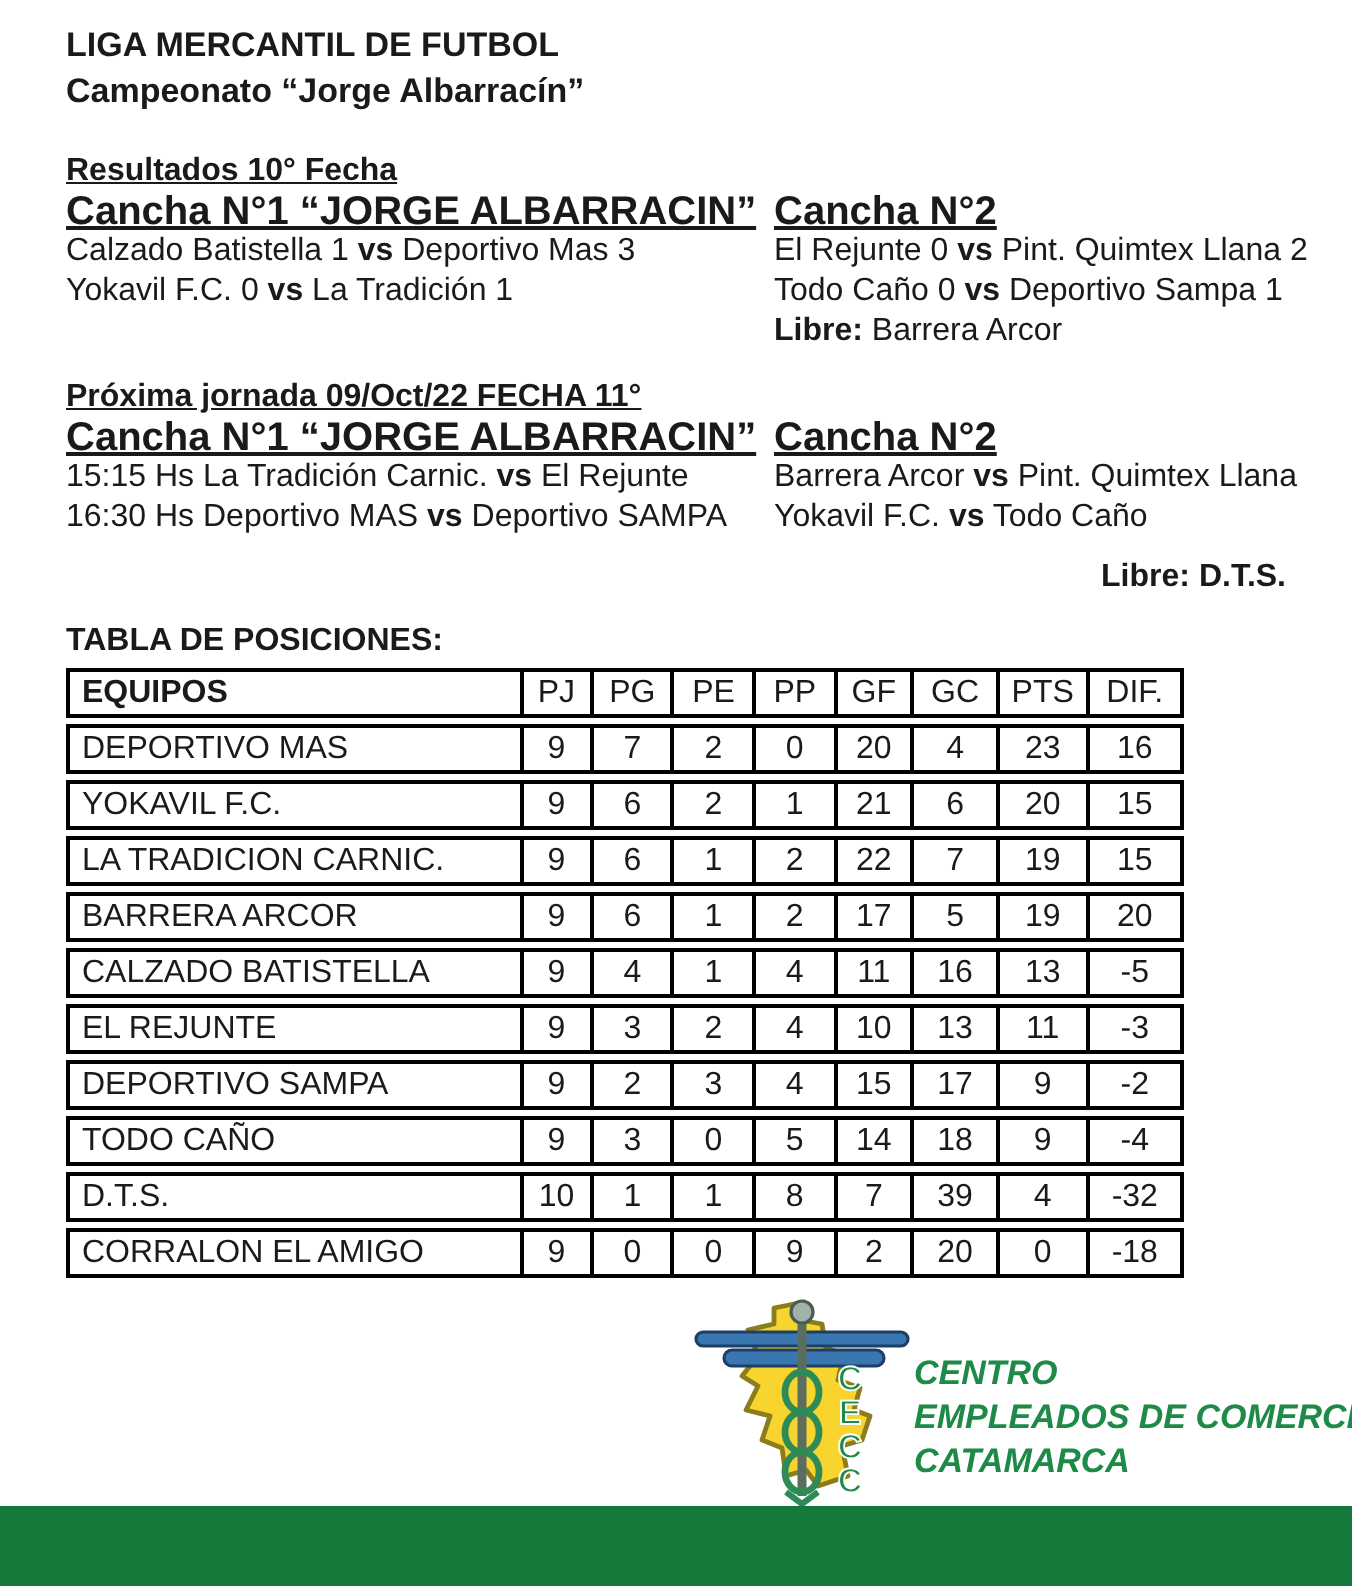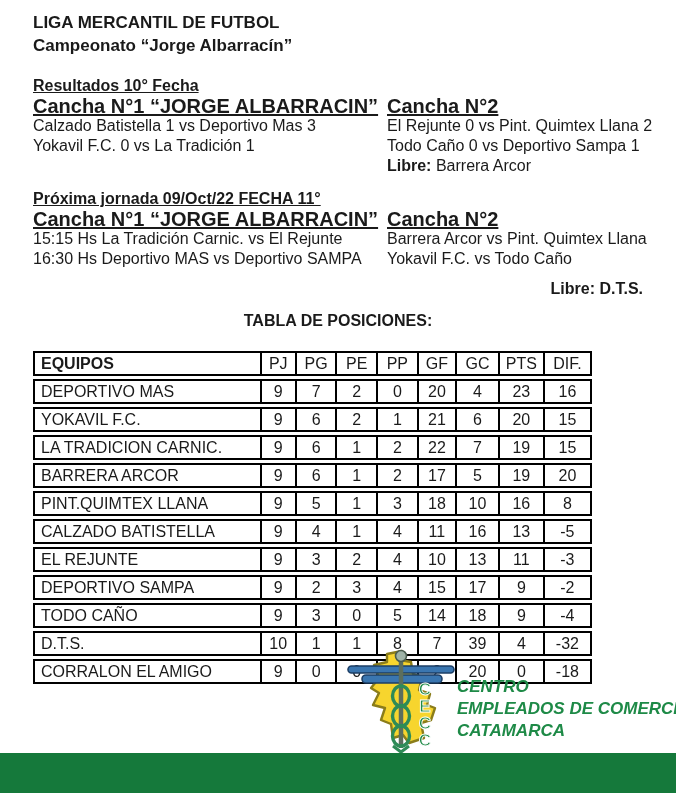--- a/index.html
+++ b/index.html
@@ -8,29 +8,29 @@
     background:#ffffff;overflow:hidden;
     font-family:"Liberation Sans","DejaVu Sans",sans-serif;
     color:#1a1a1a;
   }
   .content{position:absolute;left:33px;top:11px;width:610px;}
   .doc-title{font-size:17px;font-weight:bold;line-height:23px;}
   .section-heading{font-size:16px;font-weight:bold;line-height:20px;text-decoration:underline;}
   .cols{display:grid;grid-template-columns:354px 1fr;}
   .cancha-title{font-size:20px;font-weight:bold;line-height:20px;text-decoration:underline;}
   .match-line{font-size:16px;line-height:20px;white-space:nowrap;}
-  .match-line b{font-weight:normal;}
+  .match-line b{font-weight:bold;}
   .libre-line{font-size:16px;line-height:20px;}
   .libre-line .lbl{font-weight:bold;}
   .results-block{margin-top:19px;}
   .fixtures-block{margin-top:13px;}
   .libre-standalone{margin-top:10px;font-weight:bold;text-align:right;}
-  .table-heading{margin-top:12px;font-size:16px;font-weight:bold;line-height:20px;text-align:center;}
+  .table-heading{margin-top:12px;font-size:16px;font-weight:bold;line-height:20px;}
   table.standings{
-    margin-top:17px;
+    margin-top:0;
     border-collapse:separate;border-spacing:0 3px;
     table-layout:fixed;width:559px;
     font-size:16px;
   }
   table.standings th,table.standings td{
     border:2px solid #000;border-right:none;
     height:21px;line-height:21px;padding:0 3px;
     text-align:center;font-weight:400;overflow:hidden;white-space:nowrap;
   }
   table.standings th:last-child,table.standings td:last-child{border-right:2px solid #000;}
@@ -154,31 +154,20 @@
             <td>9</td>
             <td>6</td>
             <td>1</td>
             <td>2</td>
             <td>17</td>
             <td>5</td>
             <td>19</td>
             <td>20</td>
           </tr>
           <tr>
-            <td class="team">PINT.QUIMTEX LLANA</td>
-            <td>9</td>
-            <td>5</td>
-            <td>1</td>
-            <td>3</td>
-            <td>18</td>
-            <td>10</td>
-            <td>16</td>
-            <td>8</td>
-          </tr>
-          <tr>
             <td class="team">CALZADO BATISTELLA</td>
             <td>9</td>
             <td>4</td>
             <td>1</td>
             <td>4</td>
             <td>11</td>
             <td>16</td>
             <td>13</td>
             <td>-5</td>
           </tr>

